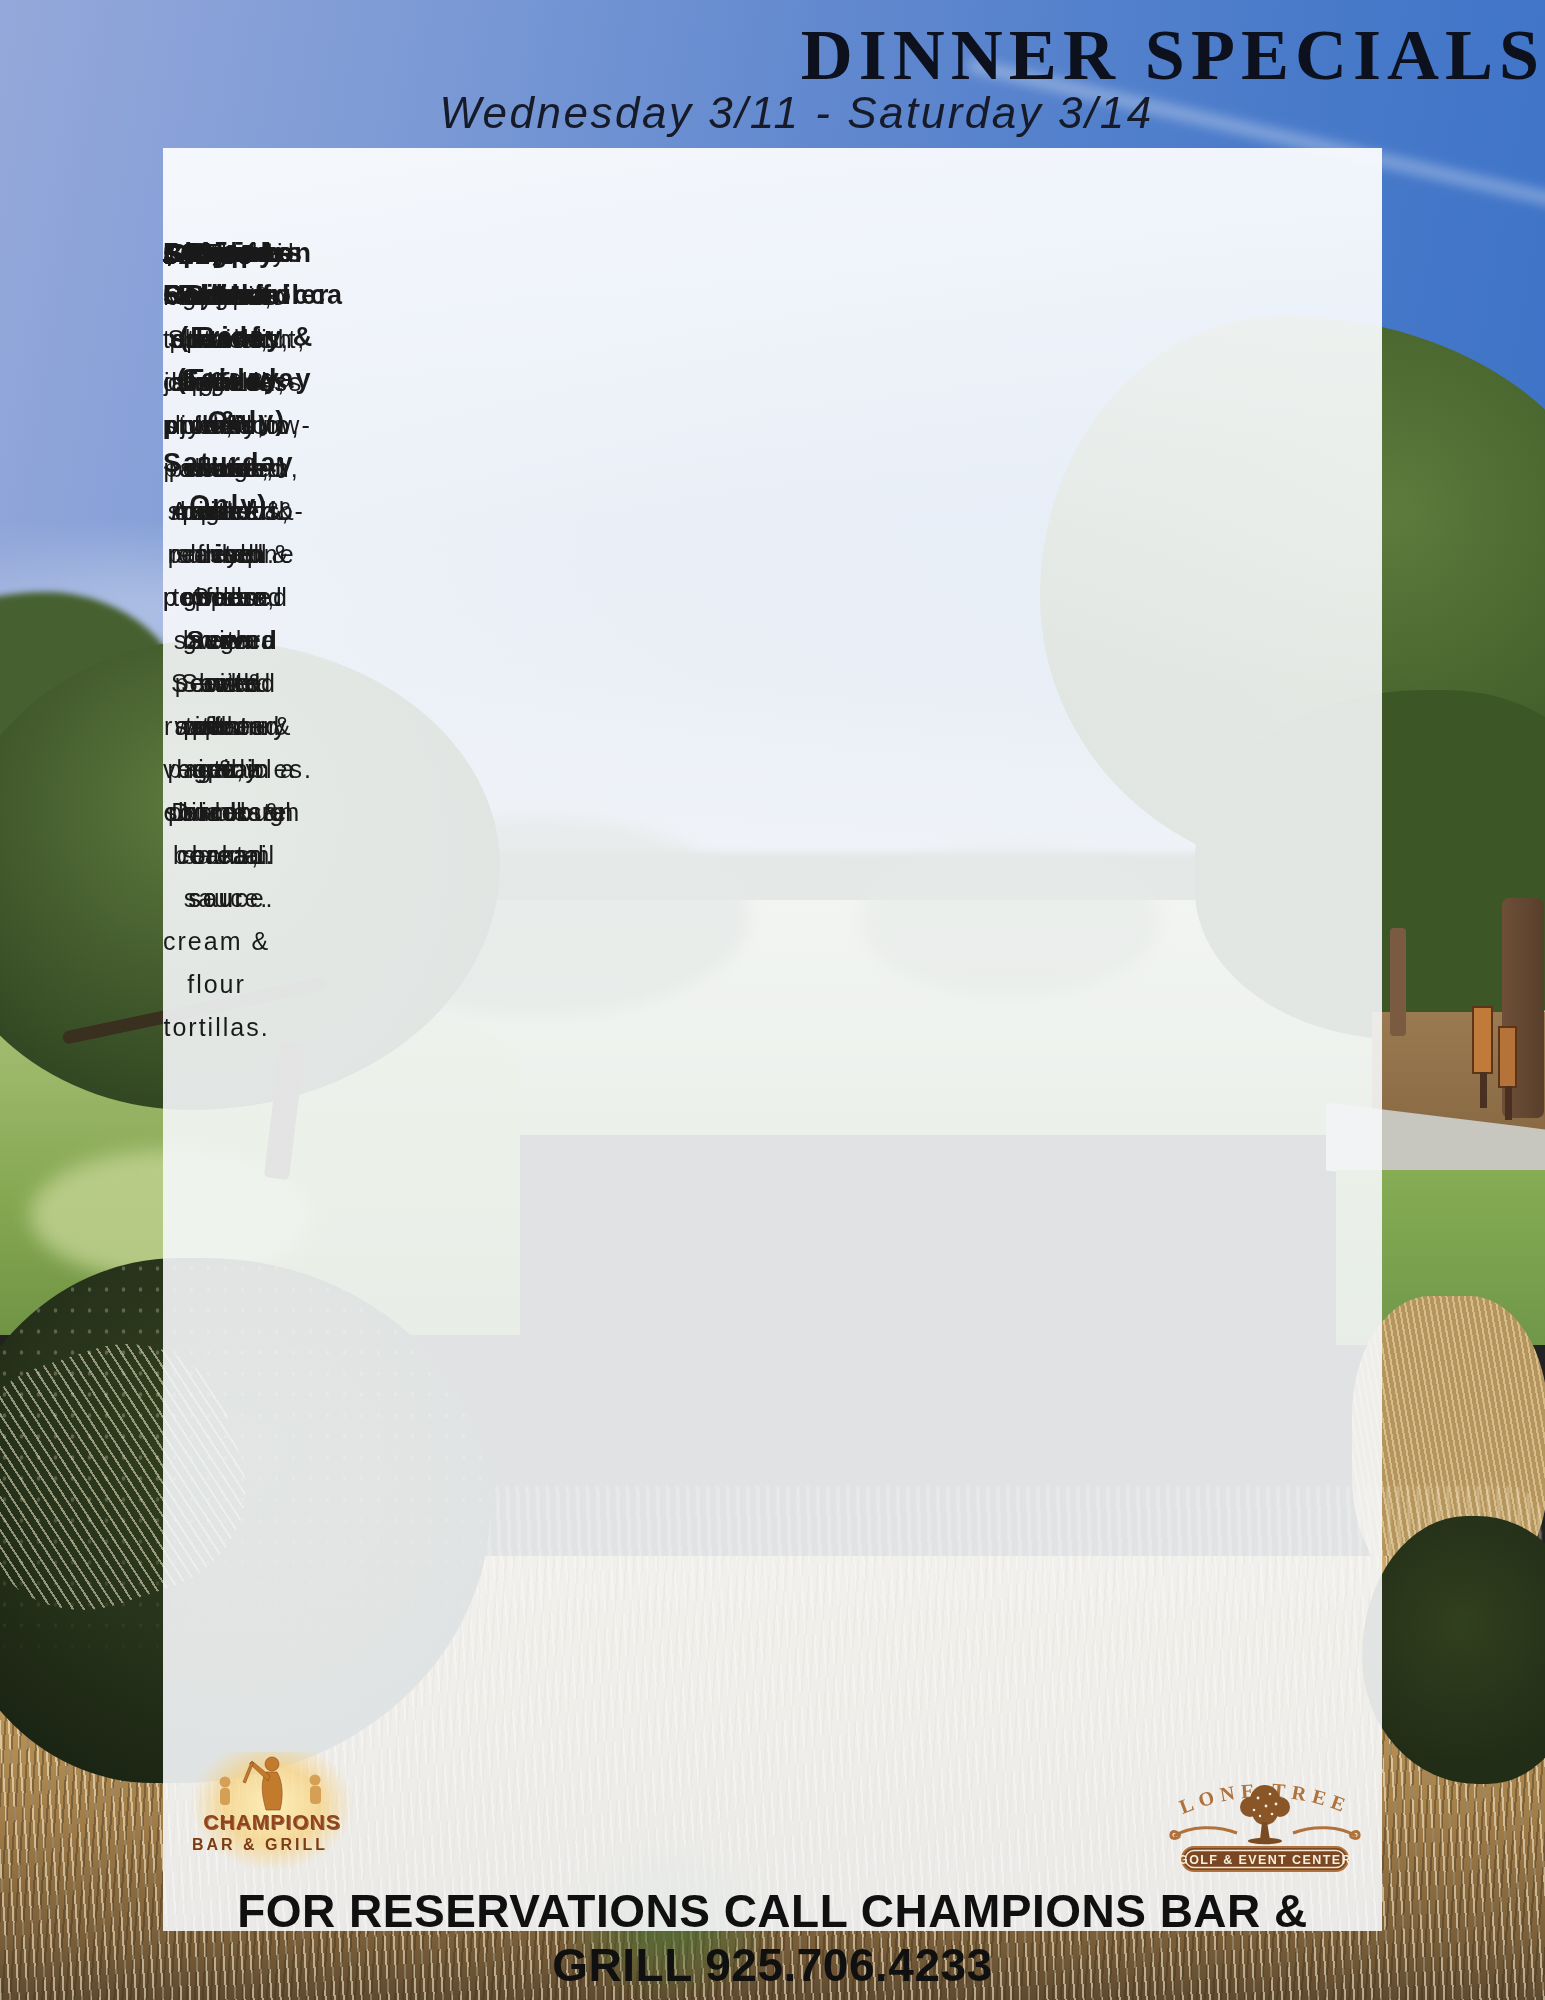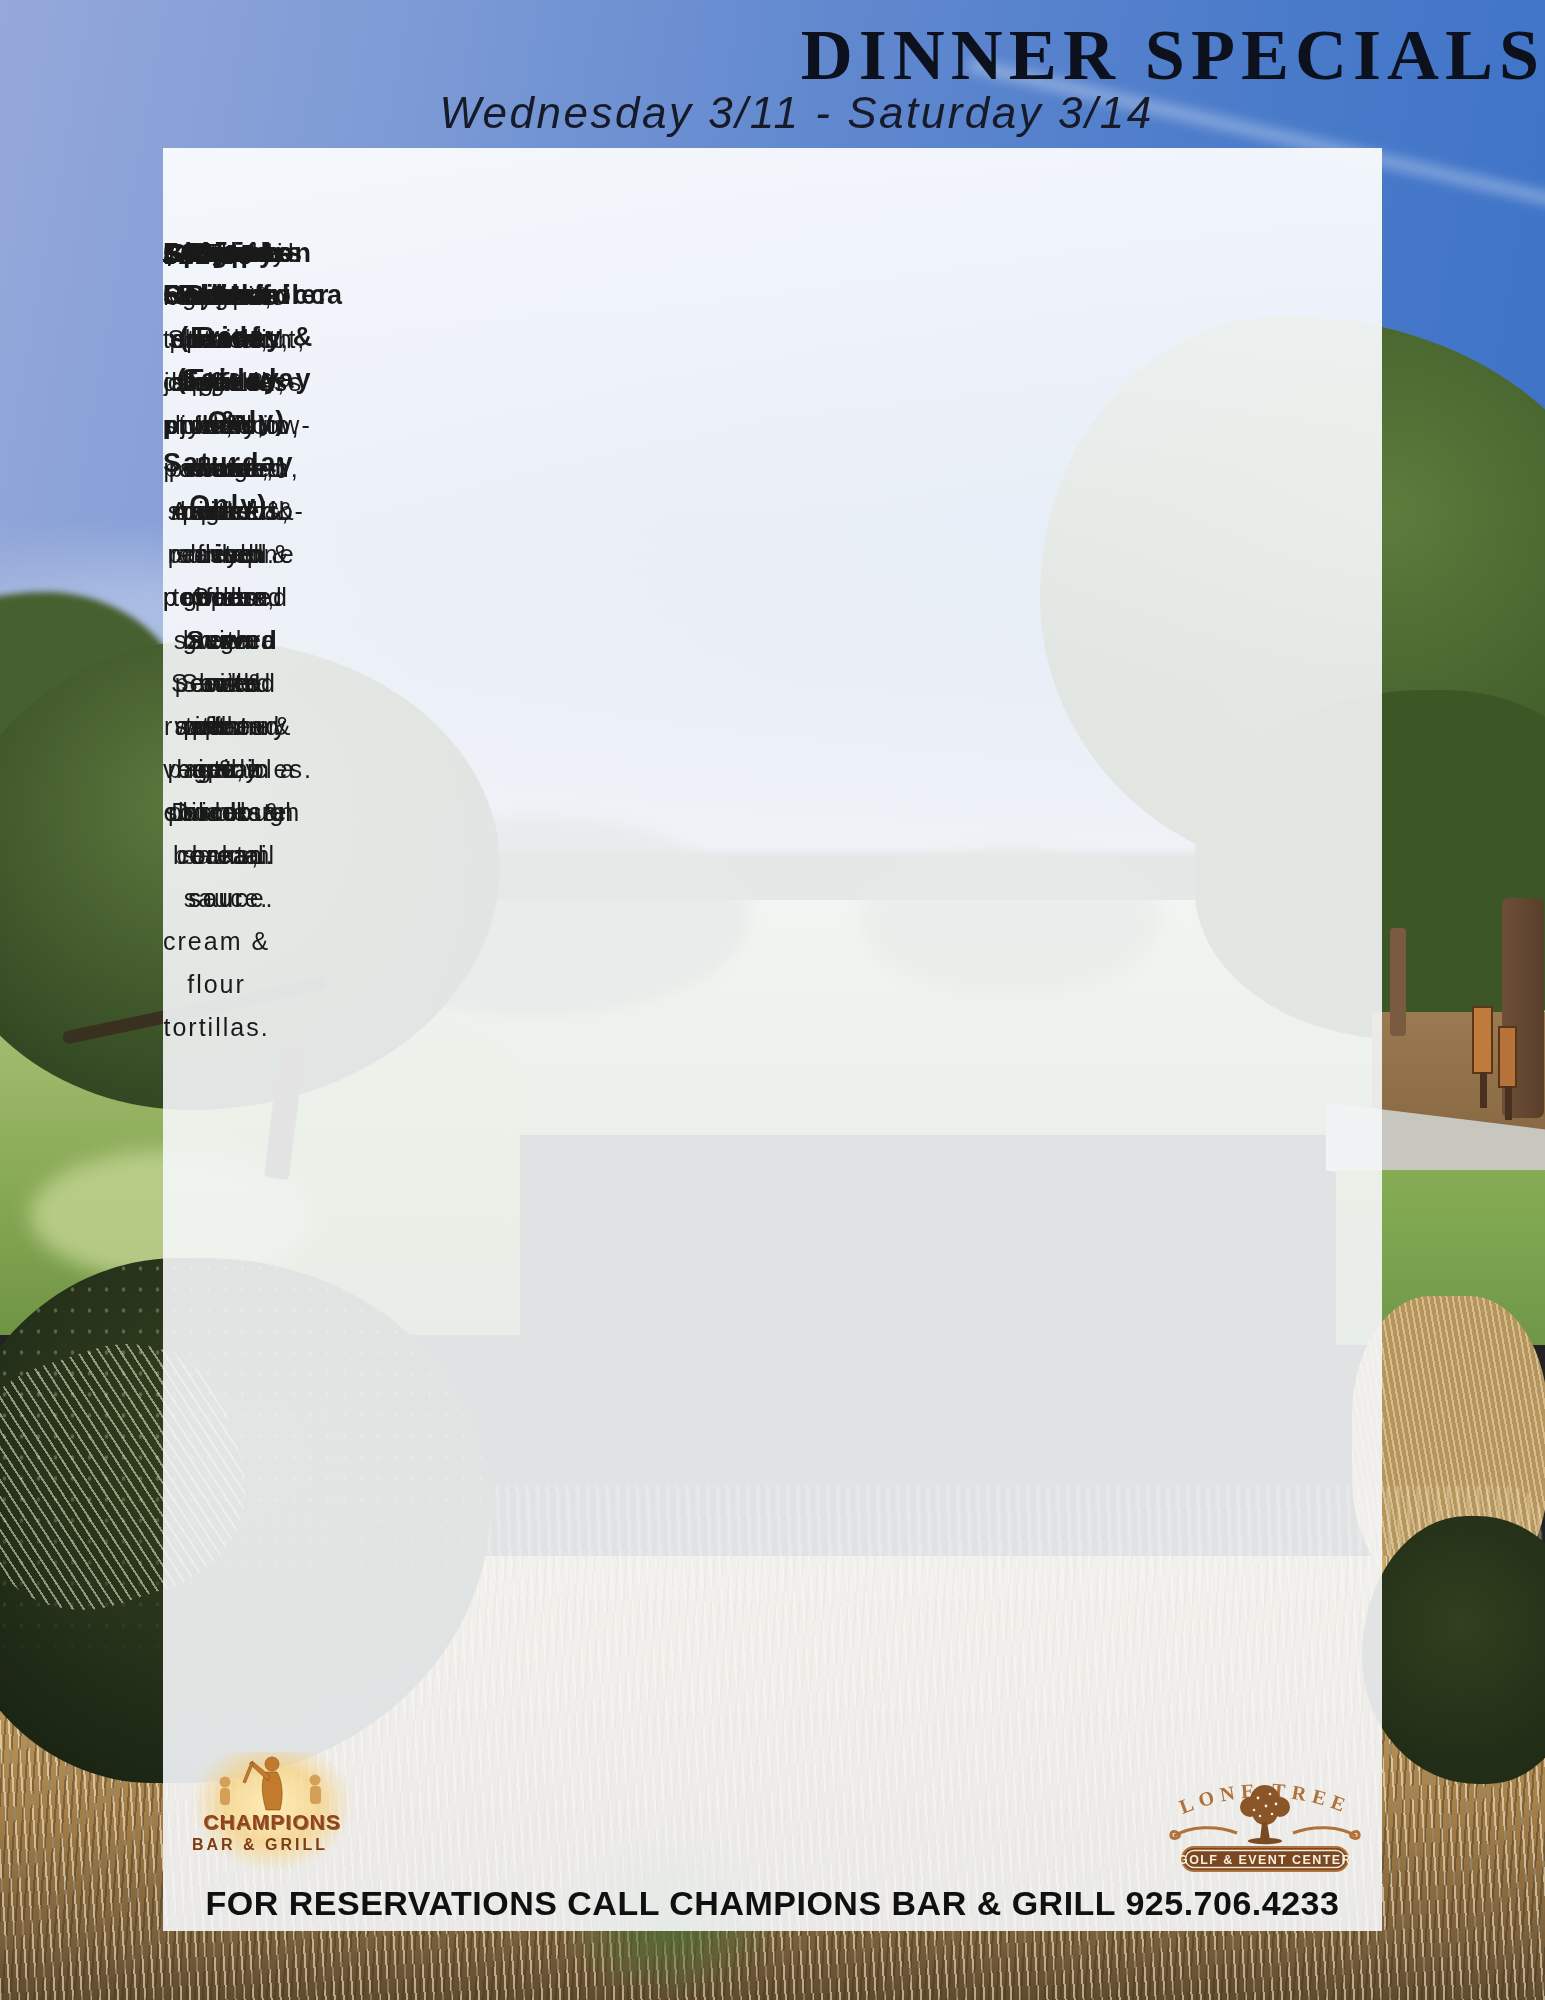--- a/index.html
+++ b/index.html
@@ -100,21 +100,21 @@
   .menu-list .item{position:relative;display:block;margin-bottom:34px;}
   .item-name{position:relative;font-size:27px;font-weight:bold;letter-spacing:2px;
     line-height:42px;}
   .item-desc{position:relative;font-size:25px;letter-spacing:2px;line-height:43px;
     white-space:pre-line;}
   .item-price{position:relative;font-style:italic;font-size:28px;letter-spacing:1px;
     line-height:46px;}
 
   
   .reservation{left:163px;top:1884px;width:1219px;text-align:center;
-    font-weight:bold;font-size:34px;letter-spacing:.5px;color:#101010;}
+    font-weight:bold;font-size:46px;letter-spacing:.5px;color:#101010;}
 
   .champ-logo{left:192px;top:1752px;width:160px;height:118px;}
   .champ-glow{left:0;top:0;width:160px;height:118px;
     background:radial-gradient(ellipse at 50% 45%,rgba(255,238,180,.95) 0%,rgba(250,200,90,.55) 42%,rgba(250,200,90,0) 72%);}
   .champ-fig{left:0;top:0;width:160px;height:70px;}
   .champ-name{left:0;top:58px;width:160px;text-align:center;font-size:21px;font-weight:900;
     letter-spacing:1px;color:#93431c;
     text-shadow:0 0 3px rgba(255,232,175,.95),1px 1px 0 #5a2a10;}
   .champ-tag{left:0;top:84px;width:160px;text-align:left;font-size:16px;font-weight:bold;
     letter-spacing:3px;color:#7a3c18;text-shadow:0 0 2px rgba(255,232,175,.85);}

